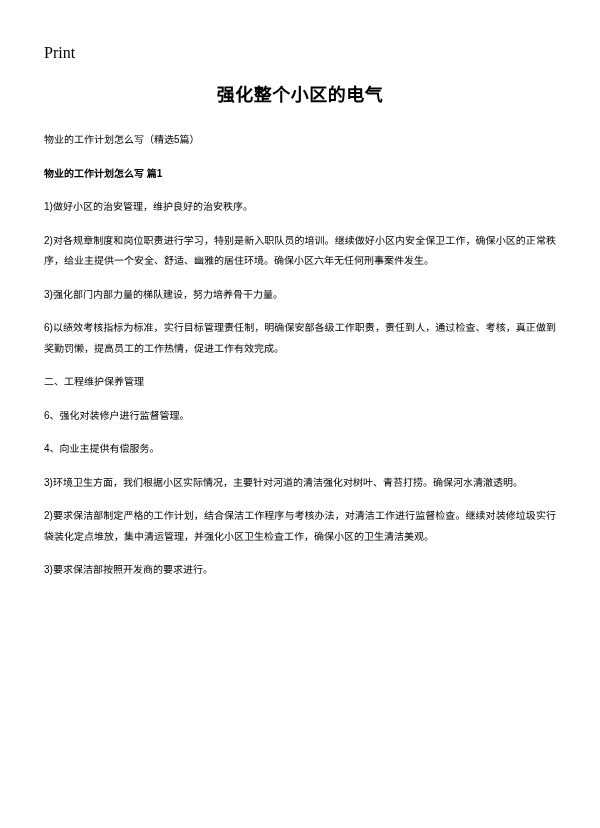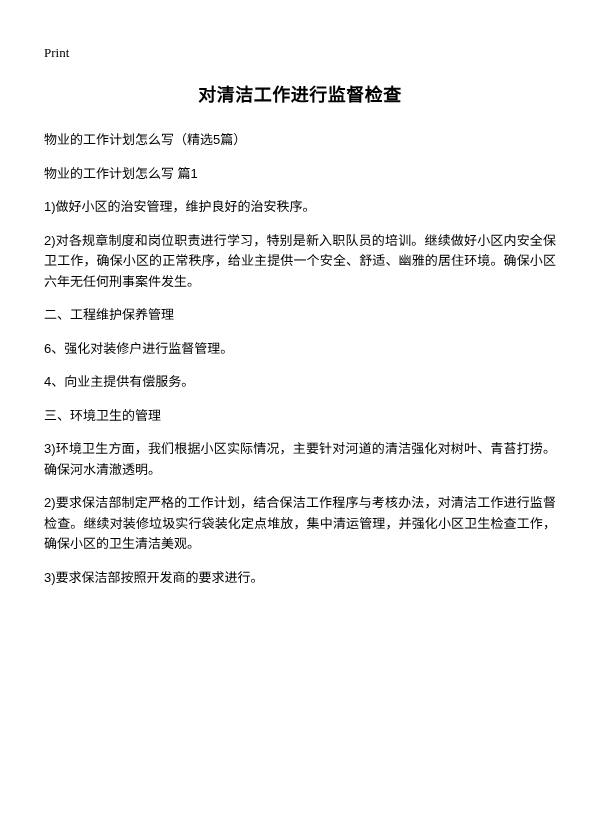--- a/index.html
+++ b/index.html
@@ -15,57 +15,58 @@
     overflow: hidden;
   }
   .page {
     position: relative;
     width: 600px;
     height: 828px;
     box-sizing: border-box;
     padding: 46px 44px 0 44px;
   }
   .print-label {
-    font-size: 13px;
+    font-size: 16px;
     line-height: 14px;
     color: #000;
     margin: 0 0 22px 0;
     font-family: "Liberation Serif", "DejaVu Serif", serif;
   }
   .doc-title {
     text-align: center;
     font-size: 18px;
     font-weight: bold;
     line-height: 26px;
     margin: 0 0 22px 0;
     letter-spacing: 0.5px;
   }
   p.para {
-    font-size: 13px;
+    font-size: 10px;
     line-height: 20.5px;
     margin: 0 0 13px 0;
     text-align: justify;
     text-justify: inter-ideograph;
   }
   p.para.bold {
-    font-weight: normal;
+    font-weight: bold;
   }
 </style>
 </head>
 <body>
 
 <div class="page">
   <div class="print-label">Print</div>
-  <h1 class="doc-title">对清洁工作进行监督检查</h1>
+  <h1 class="doc-title">强化整个小区的电气</h1>
   <div id="body-container">
       <p class="para">物业的工作计划怎么写（精选5篇）</p>
       <p class="para bold">物业的工作计划怎么写 篇1</p>
       <p class="para">1)做好小区的治安管理，维护良好的治安秩序。</p>
       <p class="para">2)对各规章制度和岗位职责进行学习，特别是新入职队员的培训。继续做好小区内安全保卫工作，确保小区的正常秩序，给业主提供一个安全、舒适、幽雅的居住环境。确保小区六年无任何刑事案件发生。</p>
+      <p class="para">3)强化部门内部力量的梯队建设，努力培养骨干力量。</p>
+      <p class="para">6)以绩效考核指标为标准，实行目标管理责任制，明确保安部各级工作职责，责任到人，通过检查、考核，真正做到奖勤罚懒，提高员工的工作热情，促进工作有效完成。</p>
       <p class="para">二、工程维护保养管理</p>
       <p class="para">6、强化对装修户进行监督管理。</p>
       <p class="para">4、向业主提供有偿服务。</p>
-      <p class="para">三、环境卫生的管理</p>
       <p class="para">3)环境卫生方面，我们根据小区实际情况，主要针对河道的清洁强化对树叶、青苔打捞。确保河水清澈透明。</p>
       <p class="para">2)要求保洁部制定严格的工作计划，结合保洁工作程序与考核办法，对清洁工作进行监督检查。继续对装修垃圾实行袋装化定点堆放，集中清运管理，并强化小区卫生检查工作，确保小区的卫生清洁美观。</p>
       <p class="para">3)要求保洁部按照开发商的要求进行。</p>
     </div>
 </div>
 
 </body></html>

